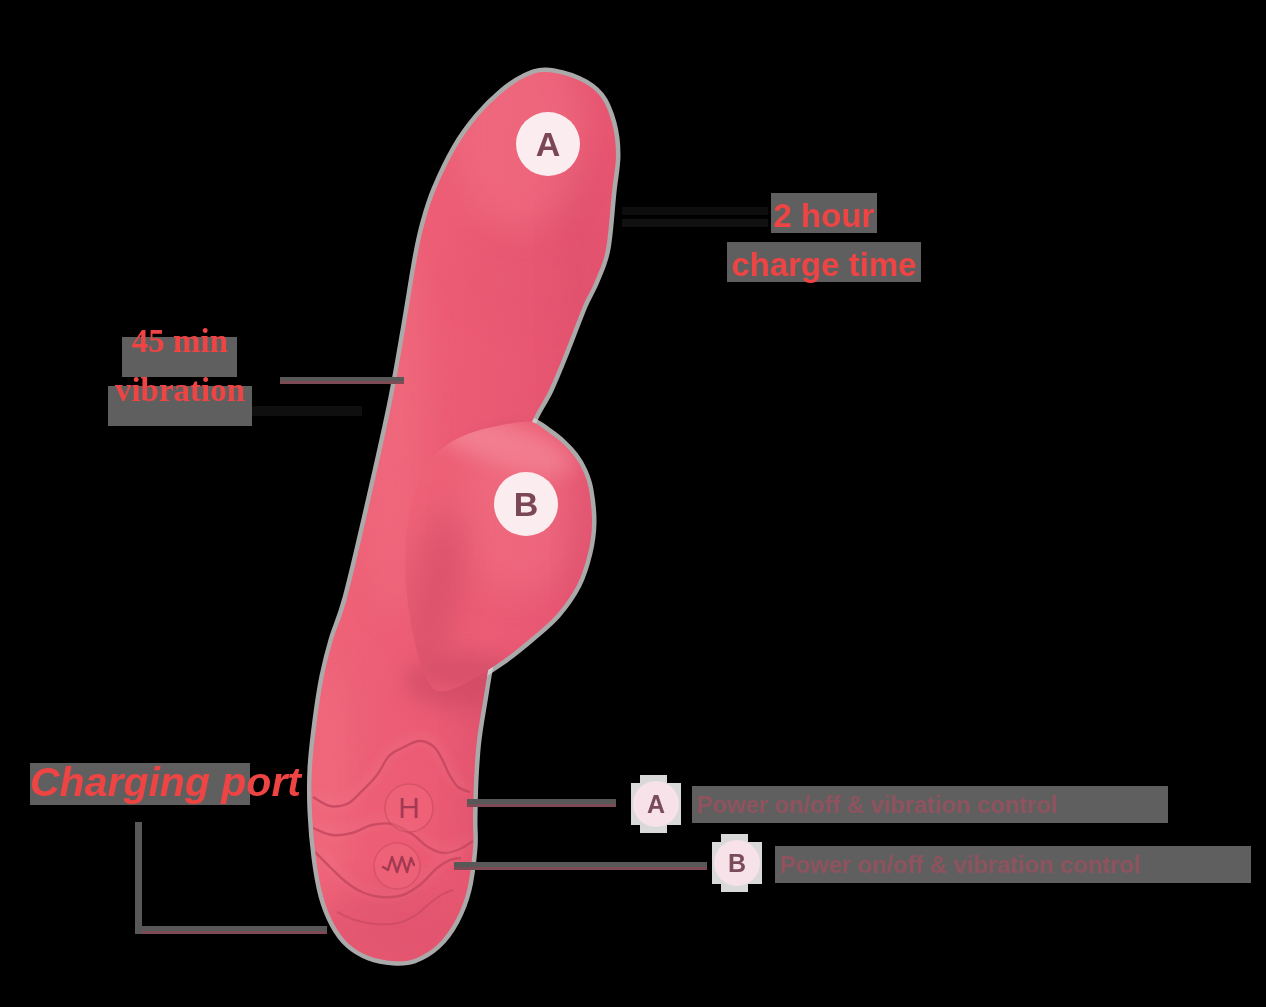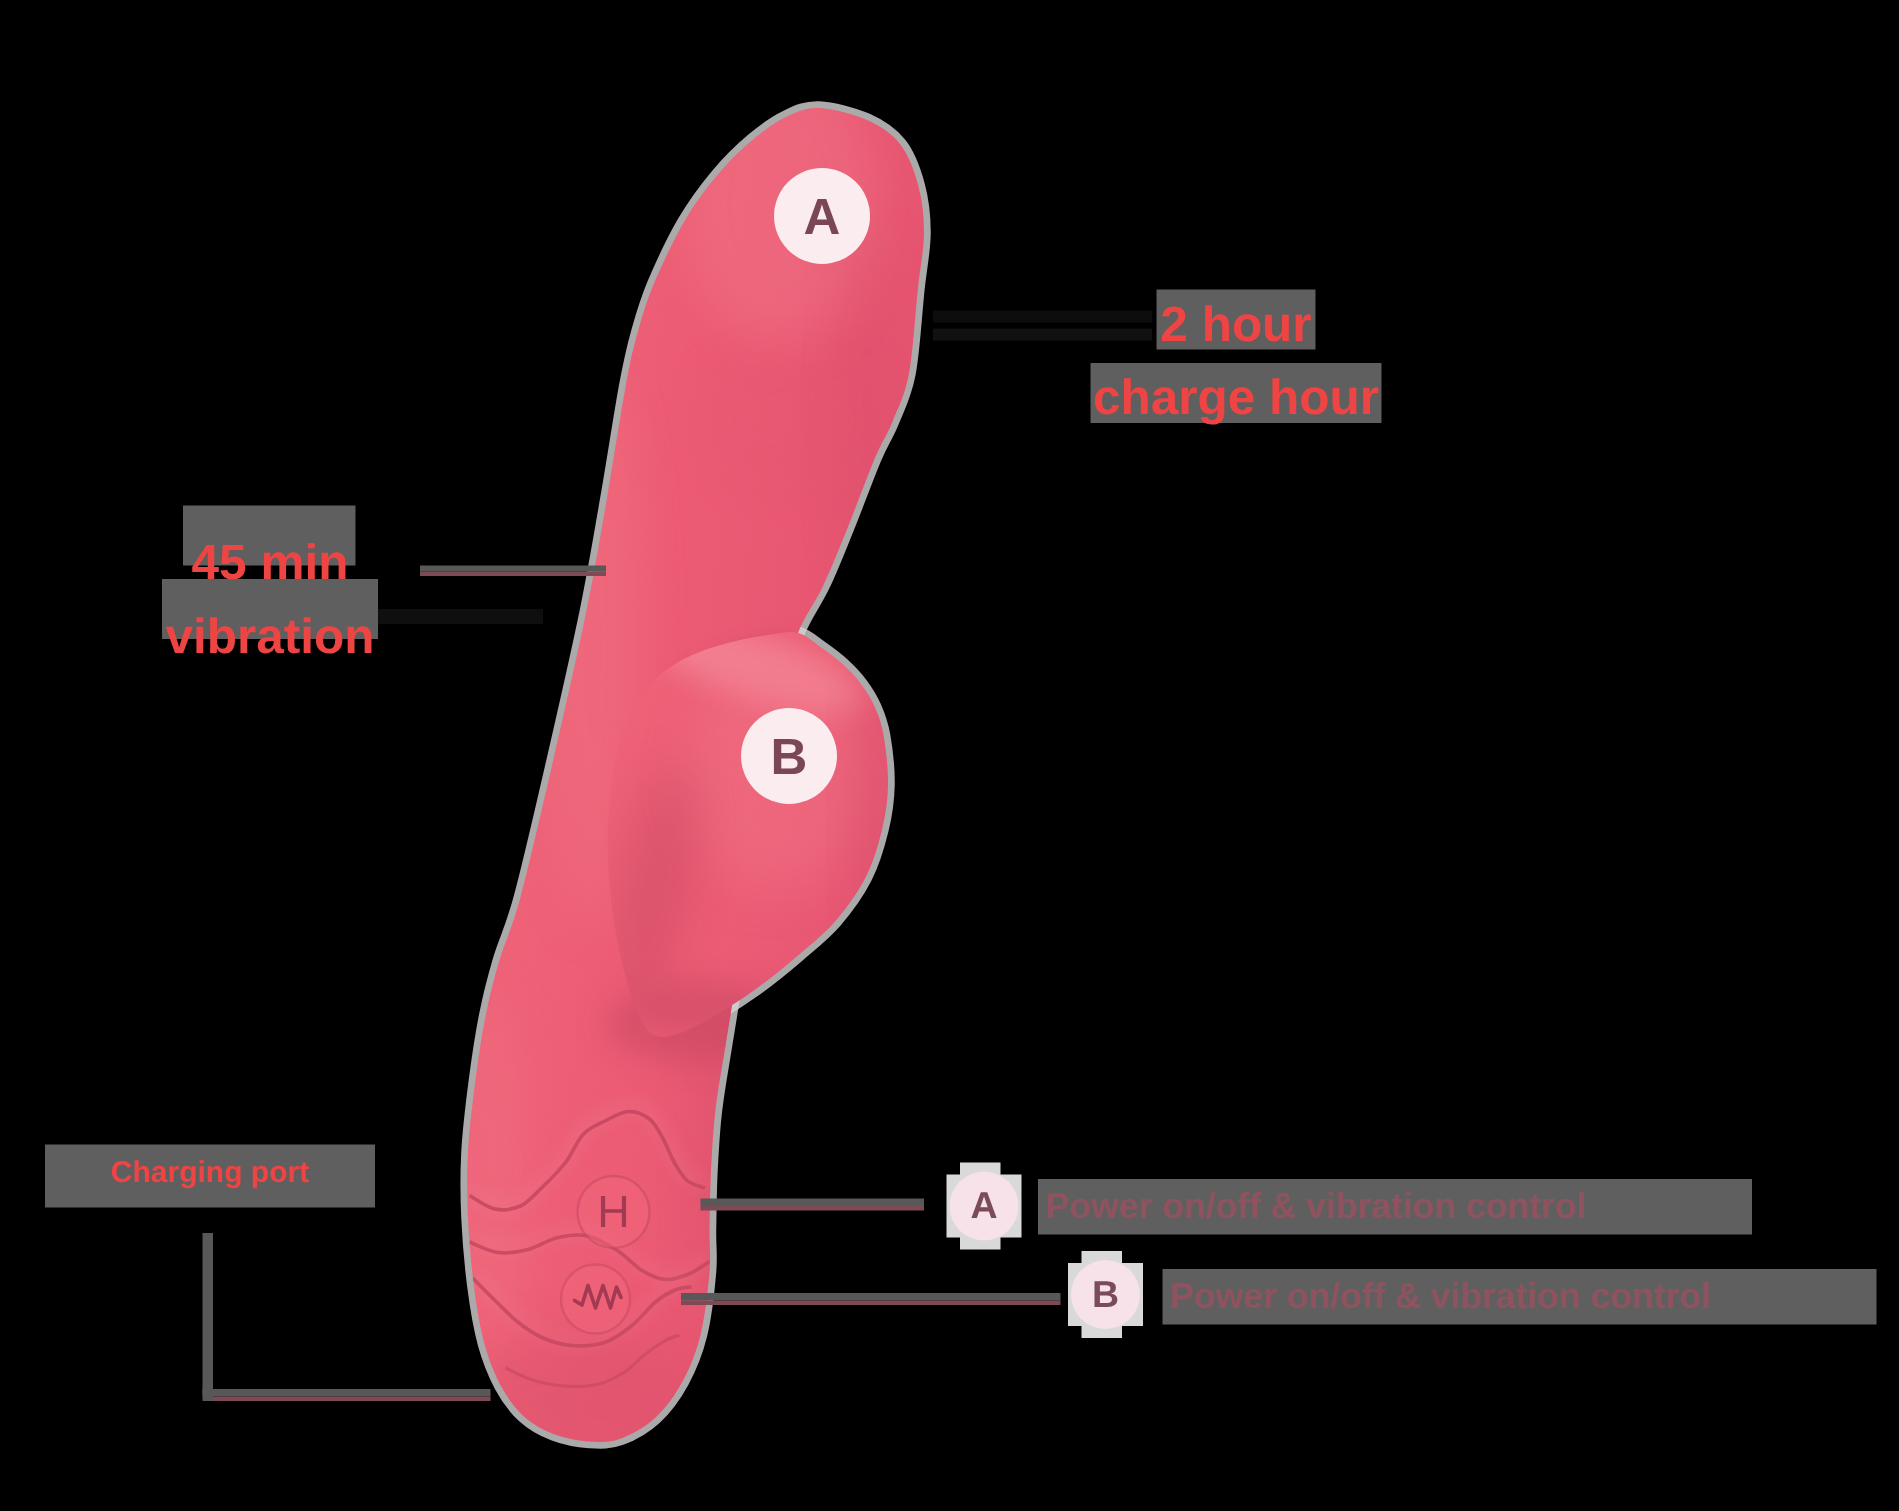--- a/index.html
+++ b/index.html
@@ -119,32 +119,32 @@
   <div class="leader-m" style="left:454px;top:867px;width:253px;height:2.5px;"></div>
 
   <div class="leader-g" style="left:135px;top:822px;width:7px;height:112px;"></div>
   <div class="leader-g" style="left:135px;top:926px;width:192px;height:5px;"></div>
   <div class="leader-m" style="left:142px;top:931px;width:185px;height:3px;"></div>
 
   <div class="plate" style="left:771px;top:193px;width:106px;height:40px;"></div>
   <div class="plate" style="left:727px;top:242px;width:194px;height:40px;"></div>
   <div class="label" style="left:664px;top:191px;width:320px;">
     <span class="ln">2 hour</span>
-    <span class="ln">charge hour</span>
+    <span class="ln">charge time</span>
   </div>
 
   <div class="plate" style="left:122px;top:337px;width:115px;height:40px;"></div>
   <div class="plate" style="left:108px;top:386px;width:144px;height:40px;"></div>
-  <div class="label" style="left:20px;top:350px;width:320px;">
+  <div class="label" style="left:20px;top:317px;width:320px;font-family:Liberation Serif, serif;">
     <span class="ln">45 min</span>
     <span class="ln">vibration</span>
   </div>
 
   <div class="plate" style="left:30px;top:763px;width:220px;height:42px;"></div>
-  <div class="label" style="left:30px;top:760px;width:220px;line-height:44px;font-size:20px;">Charging port</div>
+  <div class="label" style="left:30px;top:760px;width:220px;line-height:44px;font-size:41px;font-style:italic;">Charging port</div>
 
   <div>
     <div class="legend-plate1" style="left:631px;top:783px;width:50px;height:42px;"></div>
     <div class="legend-plate1" style="left:640px;top:775px;width:27px;height:58px;"></div>
     <div class="legend-circle" style="left:633px;top:781px;">
         <span>A</span>
       </div>
     <div class="plate" style="left:692px;top:786px;width:476px;height:37px;"></div>
     <div class="legend-text" style="left:697px;top:786px;">Power on/off &amp; vibration control</div>
   </div>

